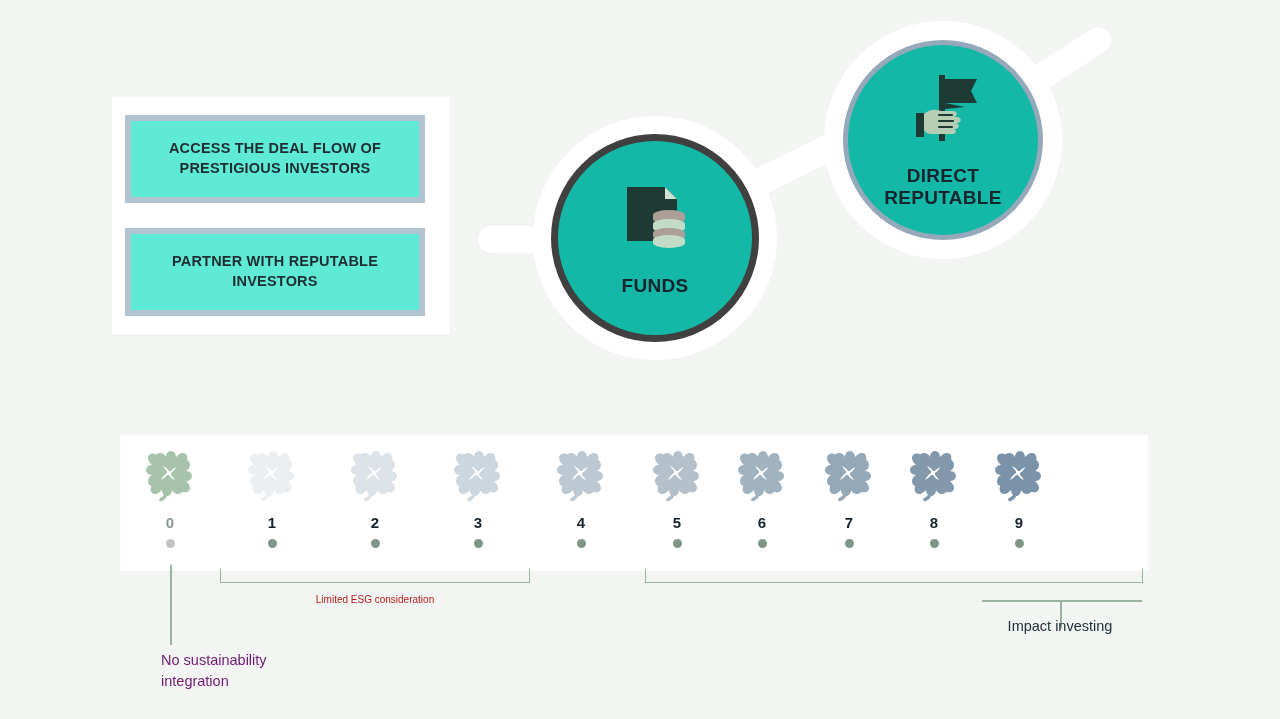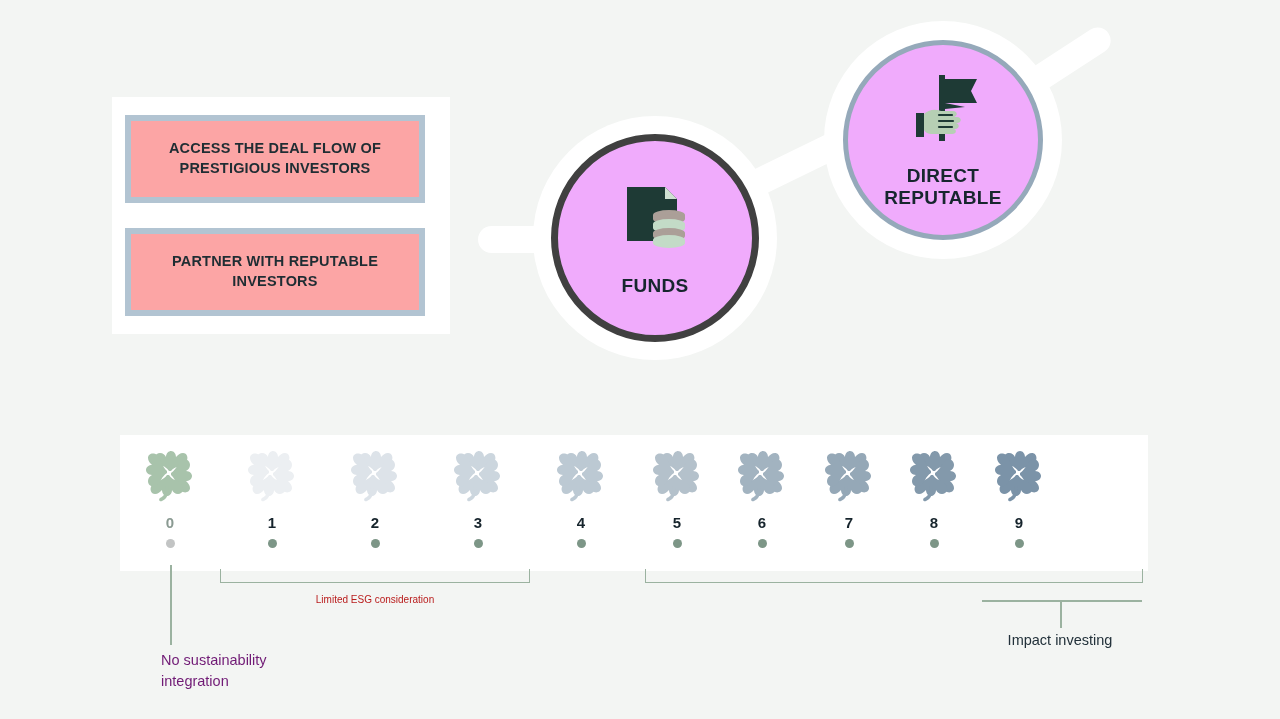--- a/index.html
+++ b/index.html
@@ -29,21 +29,21 @@
     width: 338px;
     height: 237px;
     background: #ffffff;
   }
   .pill-box {
     position: absolute;
     left: 13px;
     width: 300px;
     height: 88px;
     border: 6px solid #b2c4d2;
-    background: #fca5a5;
+    background: #5eead4;
     box-sizing: border-box;
     display: flex;
     align-items: center;
     justify-content: center;
     text-align: center;
   }
   .pill-box.first { top: 18px; }
   .pill-box.second { top: 131px; }
   .pill-text {
     font-size: 14.5px;
@@ -87,21 +87,21 @@
   .node {
     position: absolute;
     border-radius: 50%;
     background: #ffffff;
     display: flex;
     align-items: center;
     justify-content: center;
   }
   .node-inner {
     border-radius: 50%;
-    background: #f0abfc;
+    background: #14b8a6;
     box-sizing: border-box;
     display: flex;
     flex-direction: column;
     align-items: center;
     justify-content: center;
   }
   .node-funds {
     left: 533px;
     top: 116px;
     width: 244px;
@@ -215,21 +215,21 @@
     position: absolute;
     left: 1060px;
     top: 600px;
     width: 1.5px;
     height: 28px;
     background: #9bb2a0;
   }
   .label-impact {
     position: absolute;
     left: 960px;
-    top: 632px;
+    top: 618px;
     width: 200px;
     text-align: center;
     font-size: 14.5px;
     color: #22313a;
     white-space: nowrap;
   }
 
   .zero-line {
     position: absolute;
     left: 170px;

